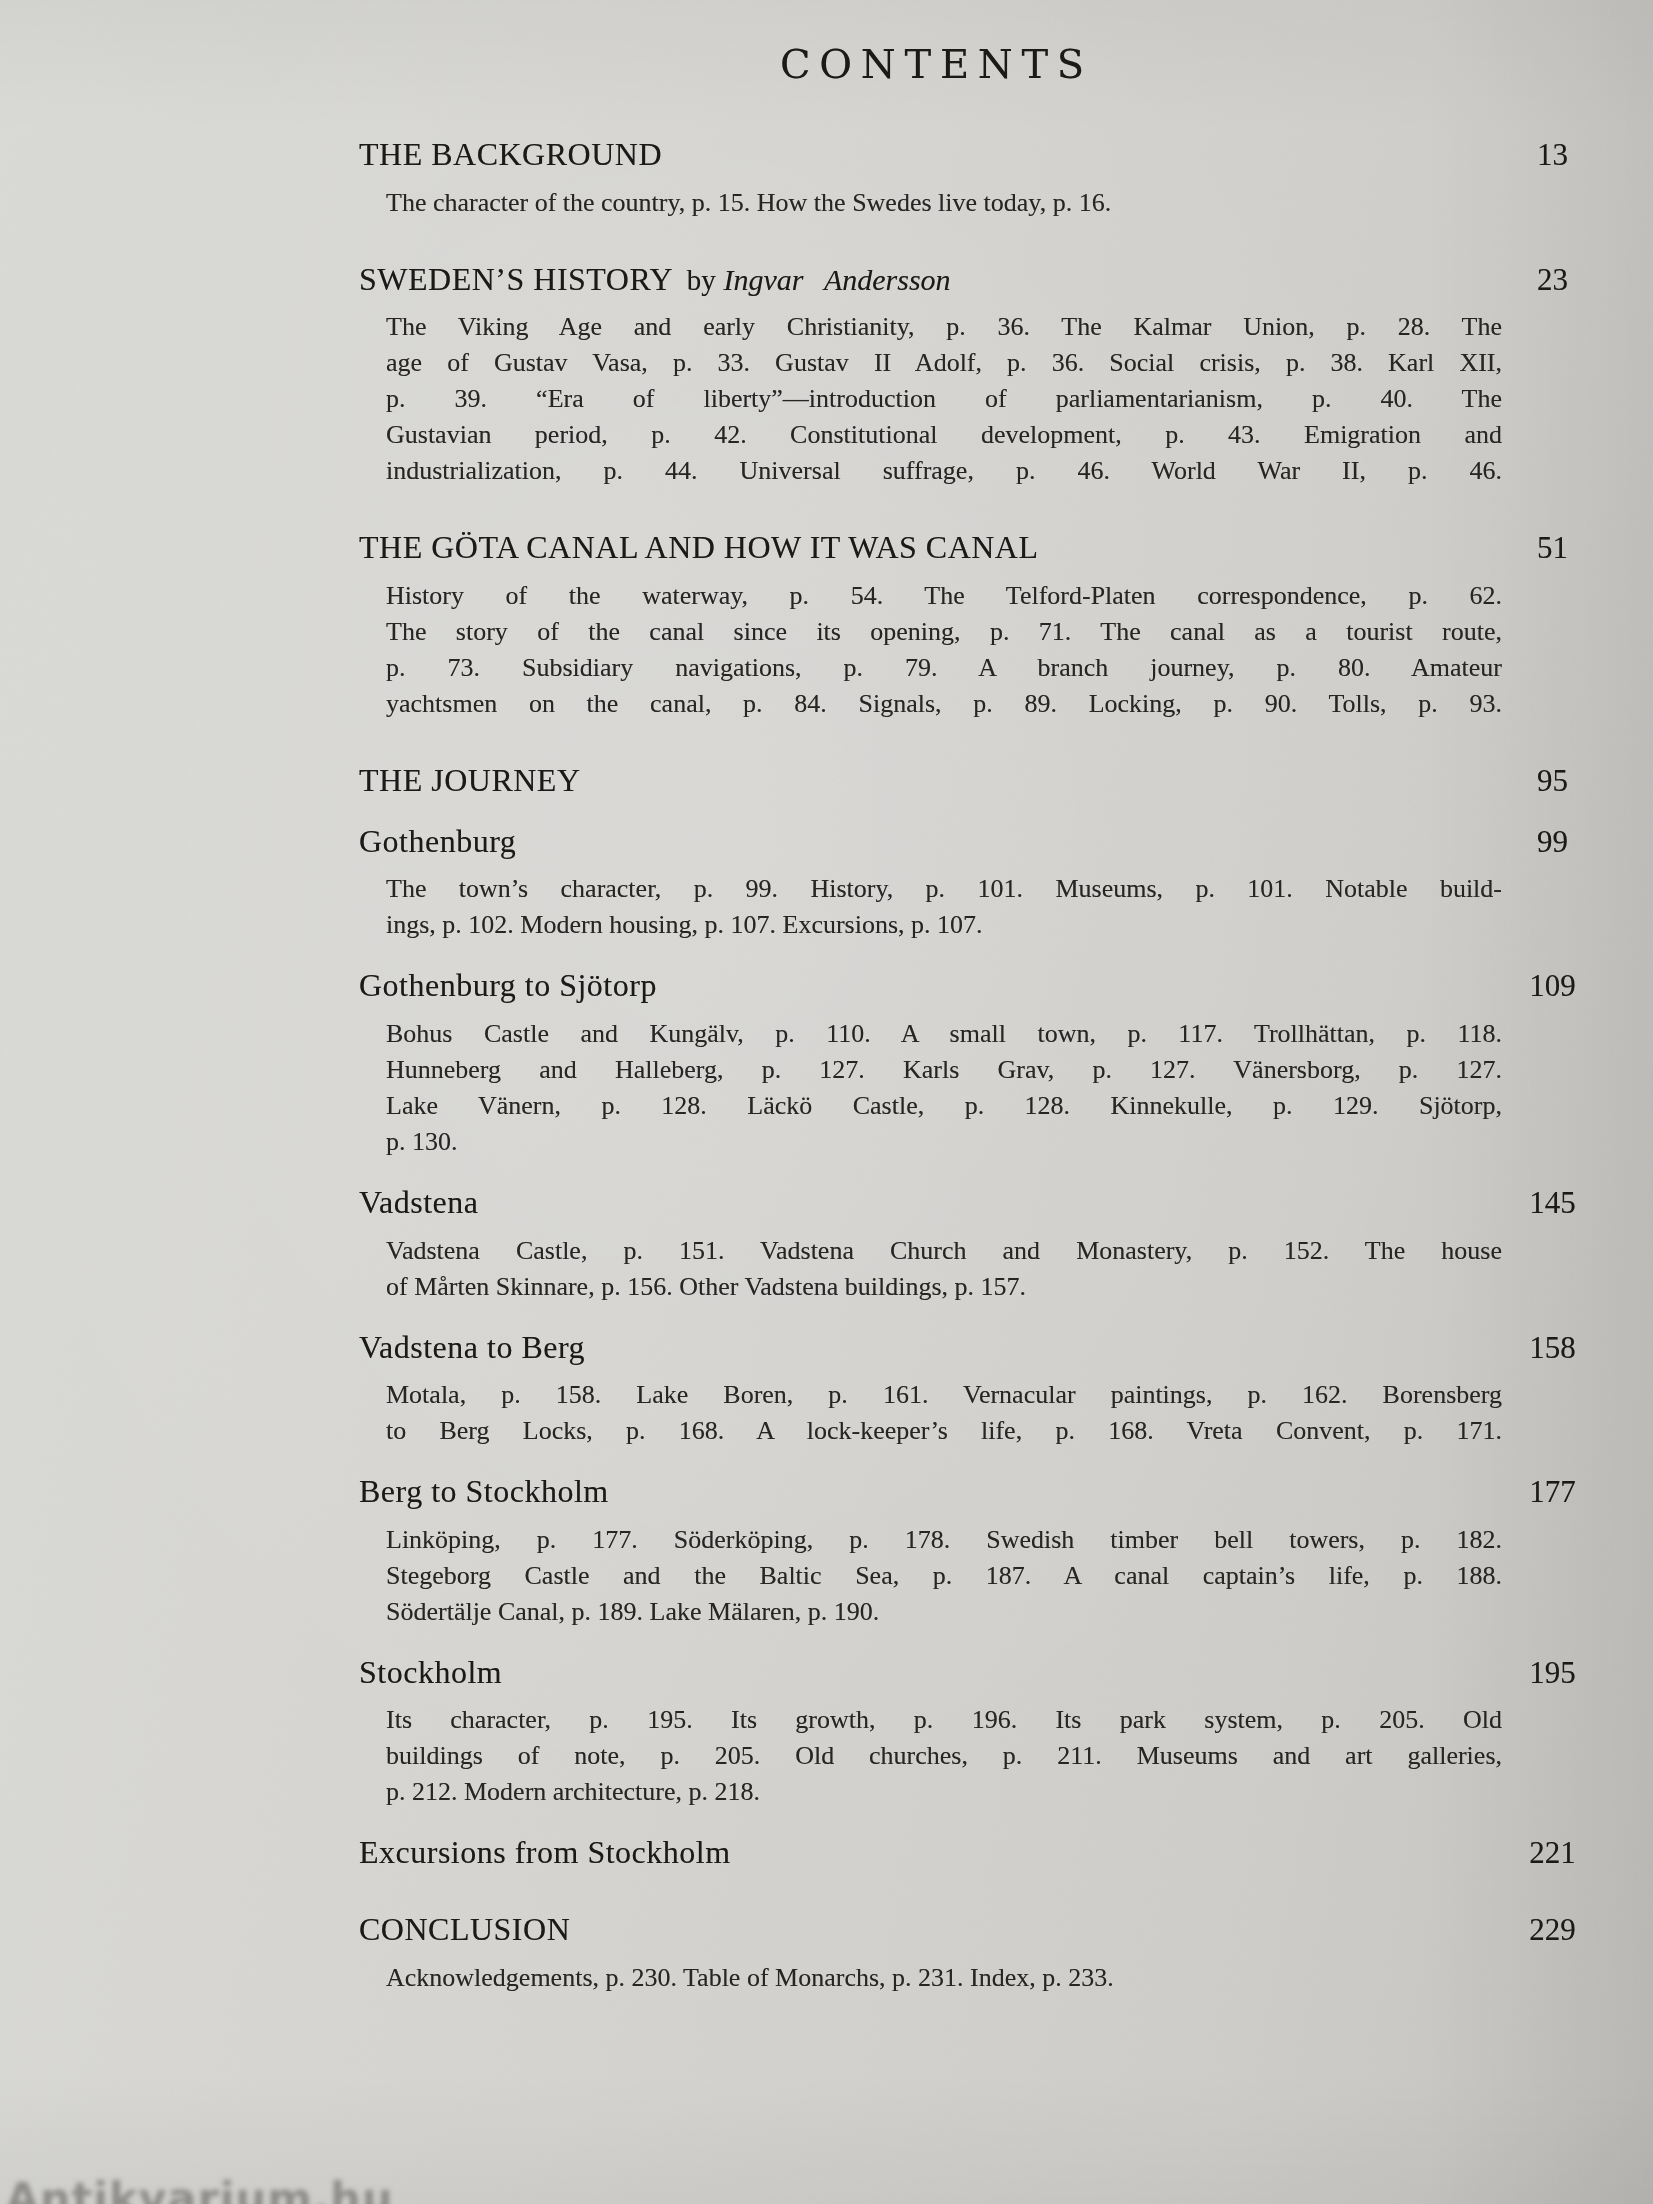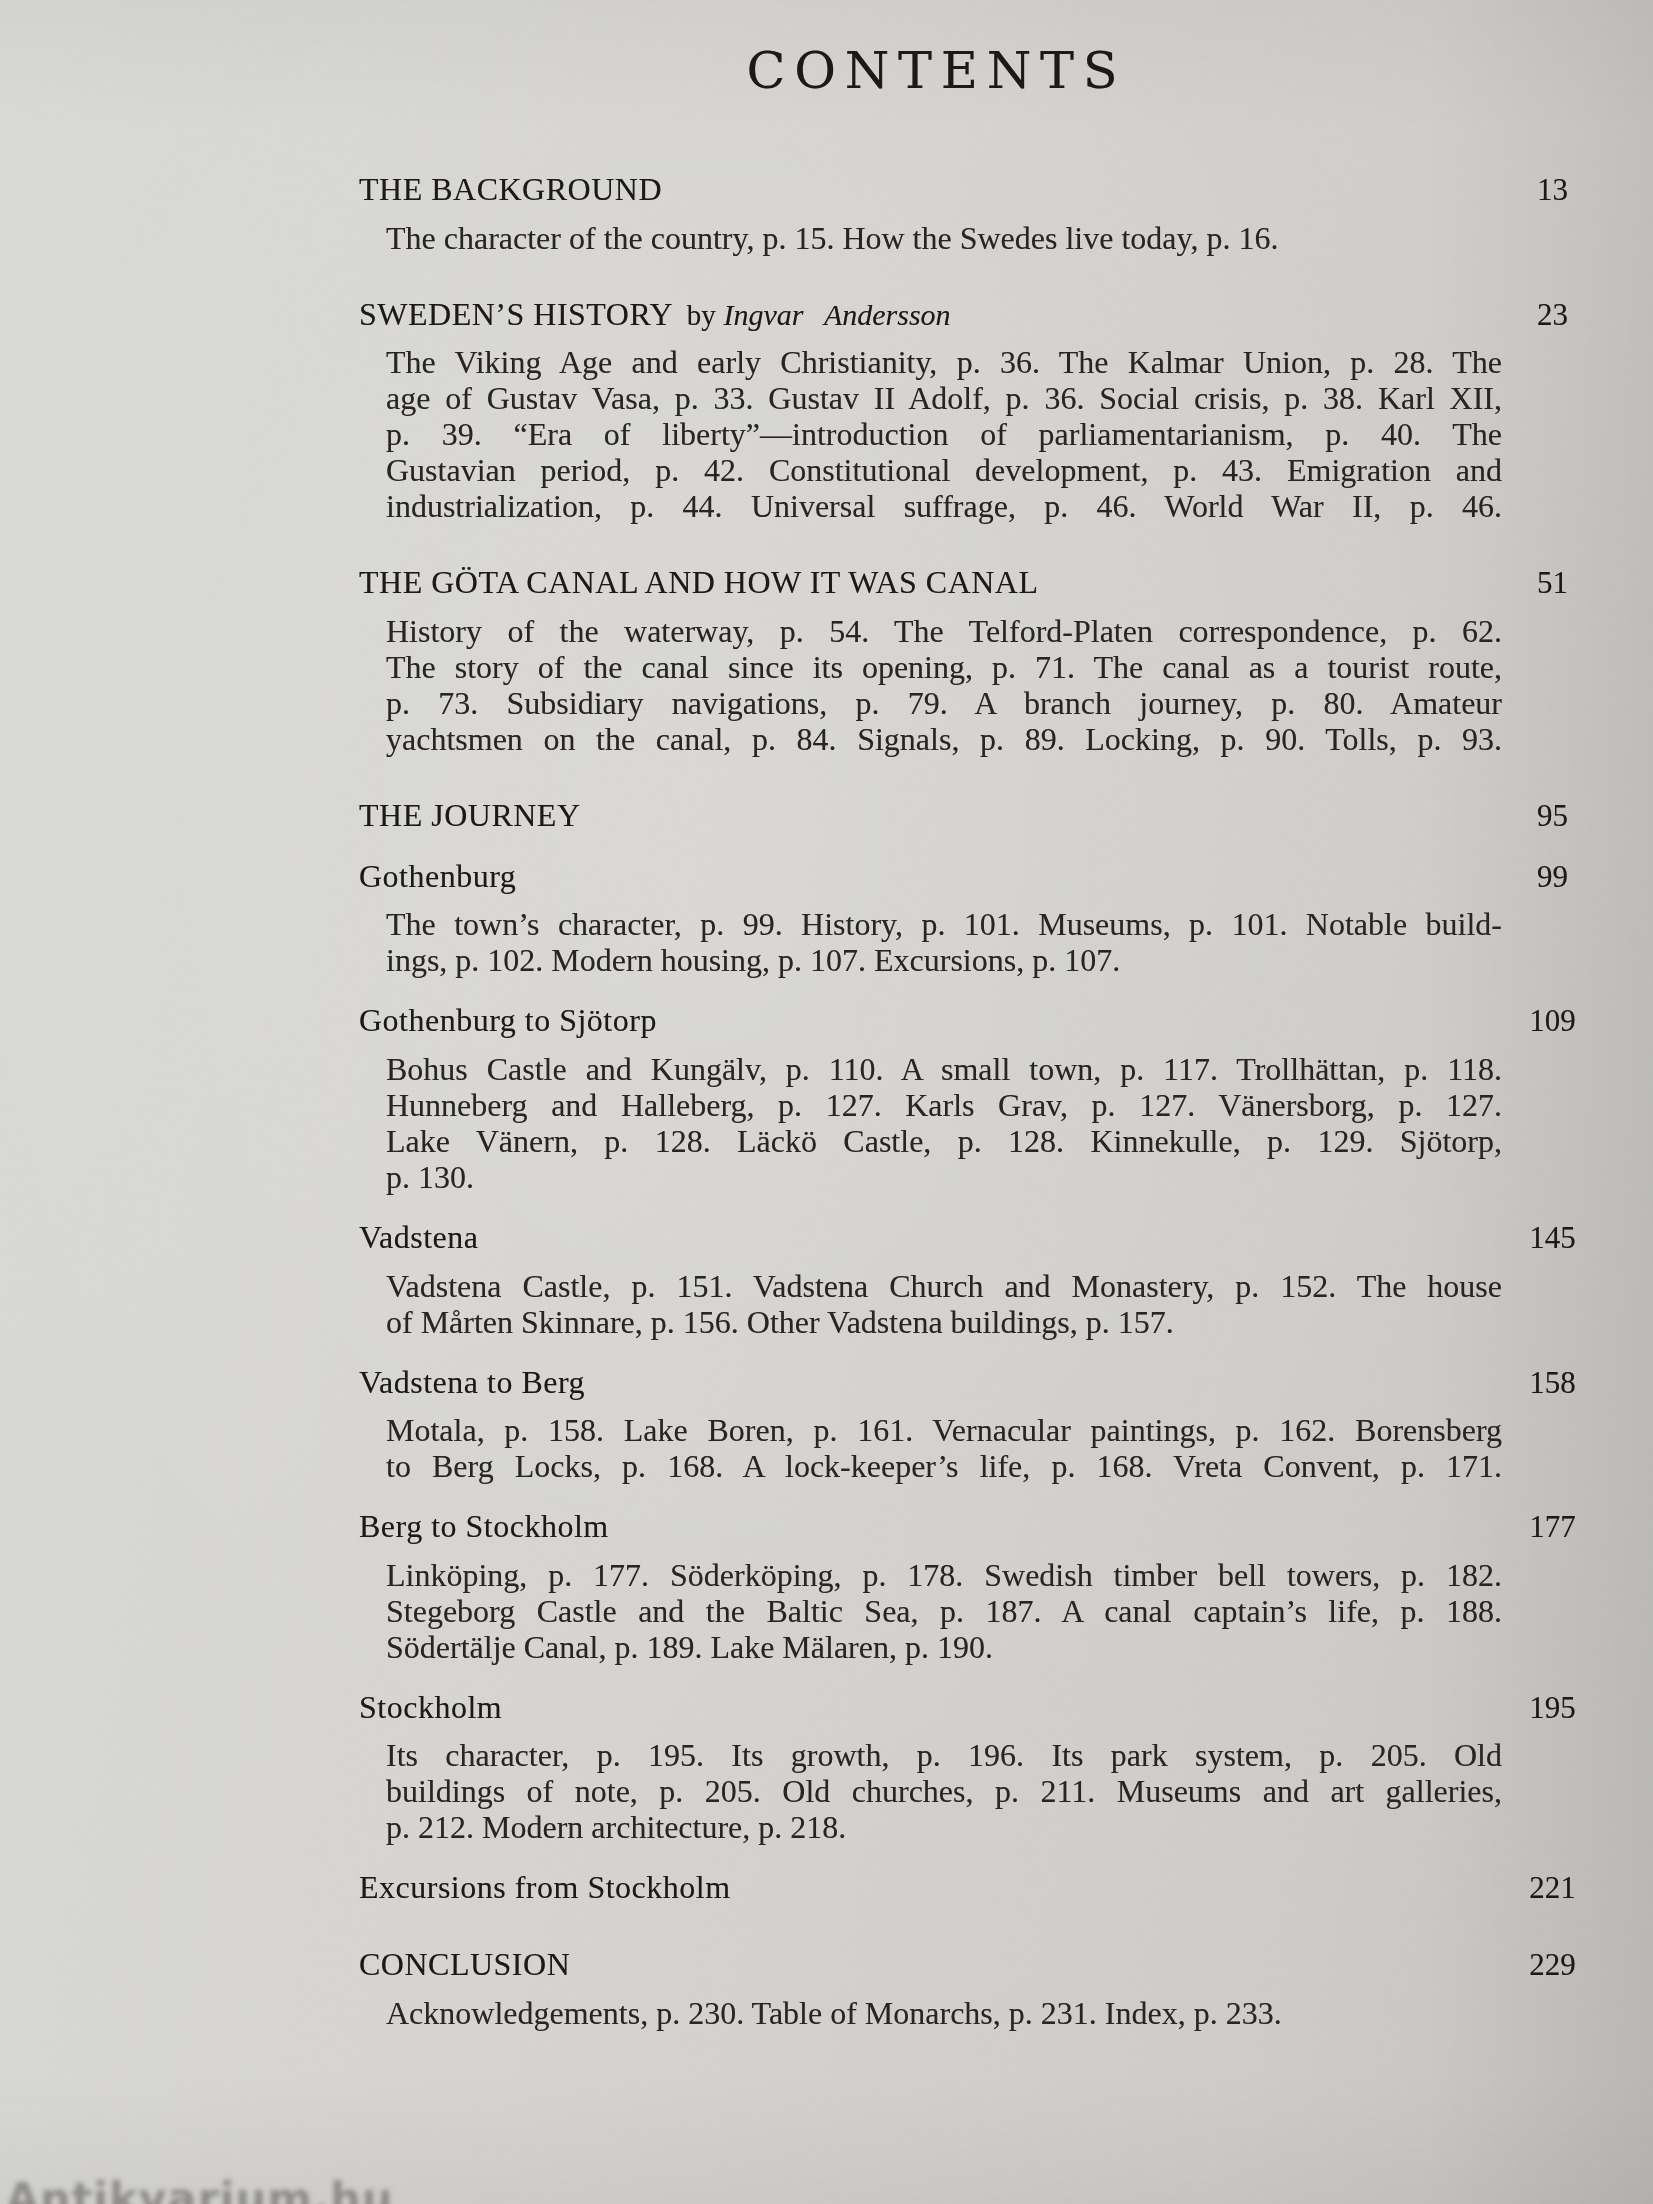--- a/index.html
+++ b/index.html
@@ -27,25 +27,25 @@
   }
   .grain {
     position: absolute;
     inset: 0;
     pointer-events: none;
   }
   .content {
     position: relative;
   }
   .title {
-    margin: 41px 0 72px 359px;
+    margin: 41px 0 50px 359px;
     width: 1155px;
     text-align: center;
     font-family: "DejaVu Serif", "Liberation Serif", serif;
-    font-size: 51px;
+    font-size: 40px;
     letter-spacing: 8.7px;
     color: #171614;
     text-shadow: 0 0 0.6px rgba(25,25,25,0.4);
   }
   .toc {
     margin-left: 359px;
     width: 1242px;
     display: flex;
     flex-direction: column;
   }
@@ -82,21 +82,21 @@
   .pagenum {
     width: 97px;
     text-align: center;
     font-size: 31px;
     color: #171614;
     text-shadow: 0 0 0.6px rgba(25,25,25,0.4);
   }
   .body {
     margin: 11.6px 0 0 27px;
     width: 1116px;
-    font-size: 32px;
+    font-size: 26px;
     line-height: 36px;
     color: #232220;
     text-shadow: 0 0 0.5px rgba(35,35,35,0.35);
   }
   .line {
     text-align: justify;
     text-align-last: left;
   }
   .line.stretch {
     text-align-last: justify;

